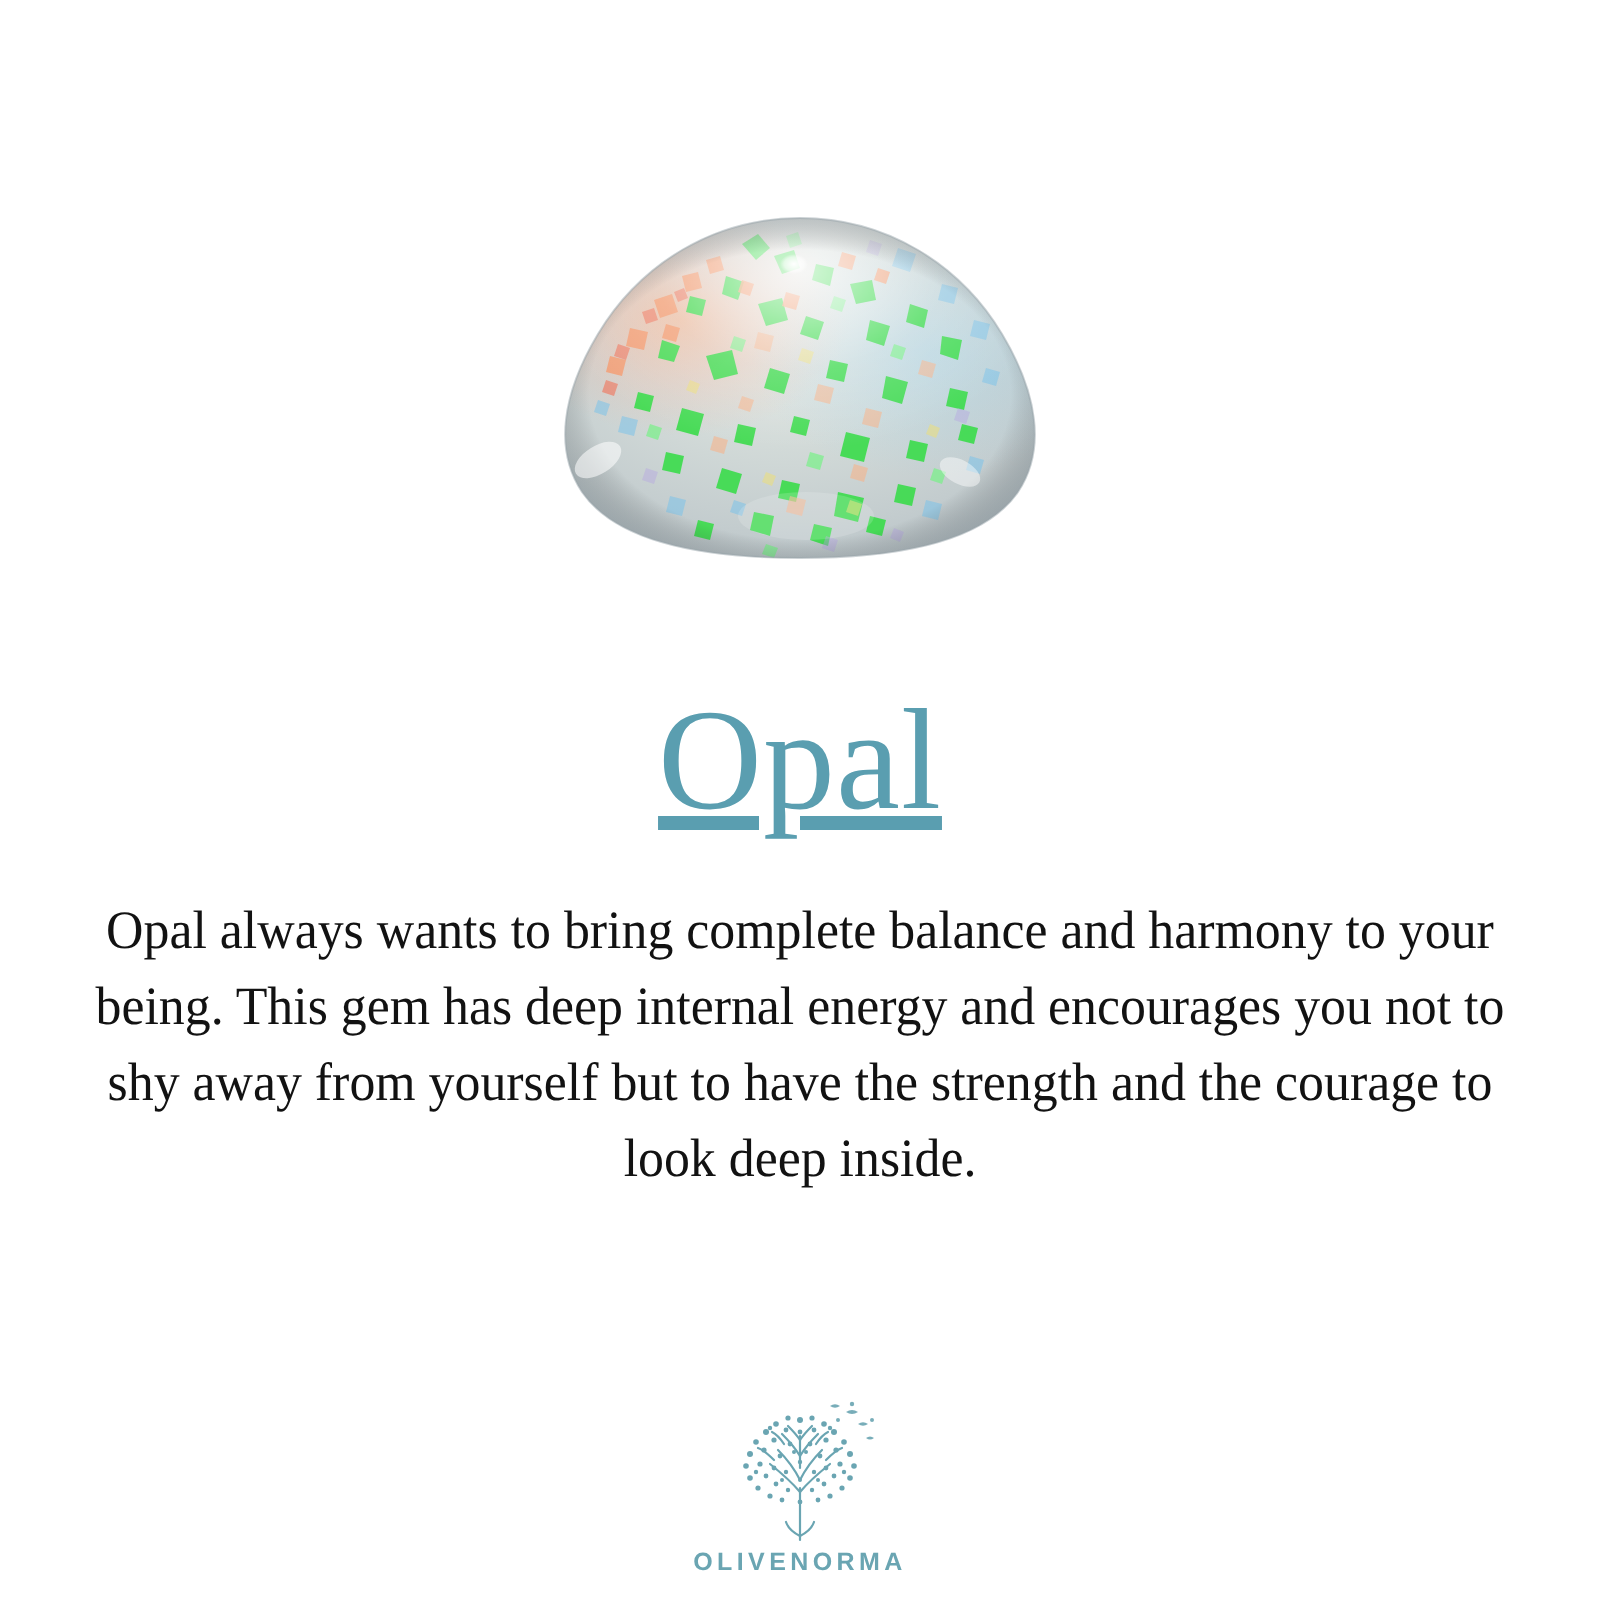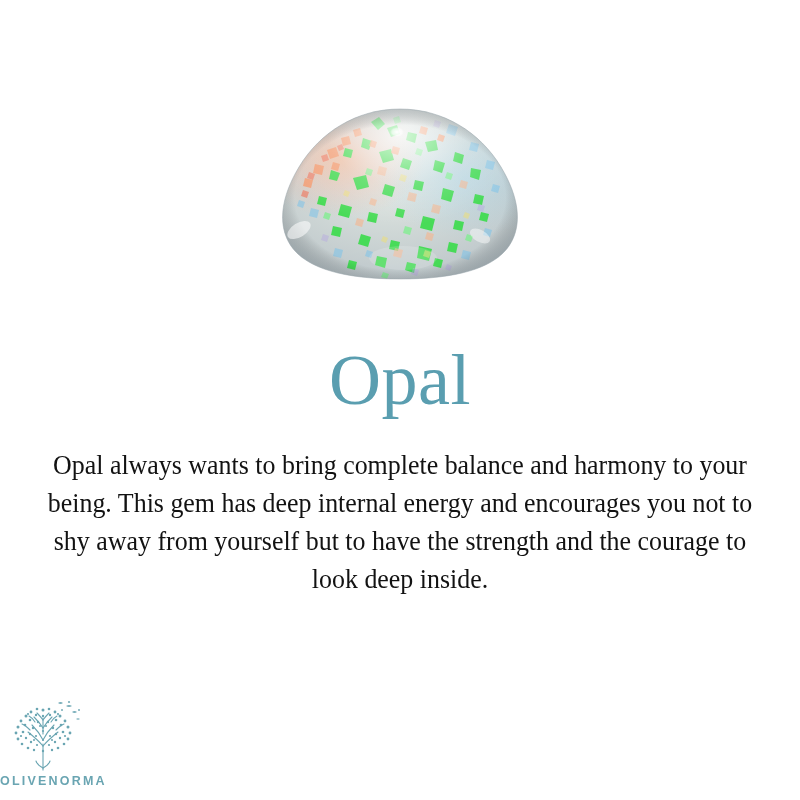--- a/index.html
+++ b/index.html
@@ -48,20 +48,21 @@
   .title {
     margin: 0;
     font-family: "Liberation Serif", serif;
     font-size: 72px;
     font-weight: 400;
     line-height: 1;
     letter-spacing: 0.5px;
     color: #5a9eb0;
     text-align: center;
     padding-top: 44px;
+    text-decoration: underline;
   }
 
   
   .subtitle {
     margin: 0;
     padding-top: 28px;
     font-family: "Liberation Sans", sans-serif;
     font-size: 26px;
     font-weight: 300;
     letter-spacing: 1.6px;
@@ -85,21 +86,21 @@
   }
 
   
   .logo {
     position: absolute;
     left: 0;
     right: 0;
     bottom: 12px;
     display: flex;
     flex-direction: column;
-    align-items: flex-start;
+    align-items: center;
   }
   .logo-mark {
     display: block;
     width: 86px;
     height: 74px;
   }
   .logo-word {
     margin-top: 2px;
     font-family: "Liberation Sans", sans-serif;
     font-size: 12.5px;

